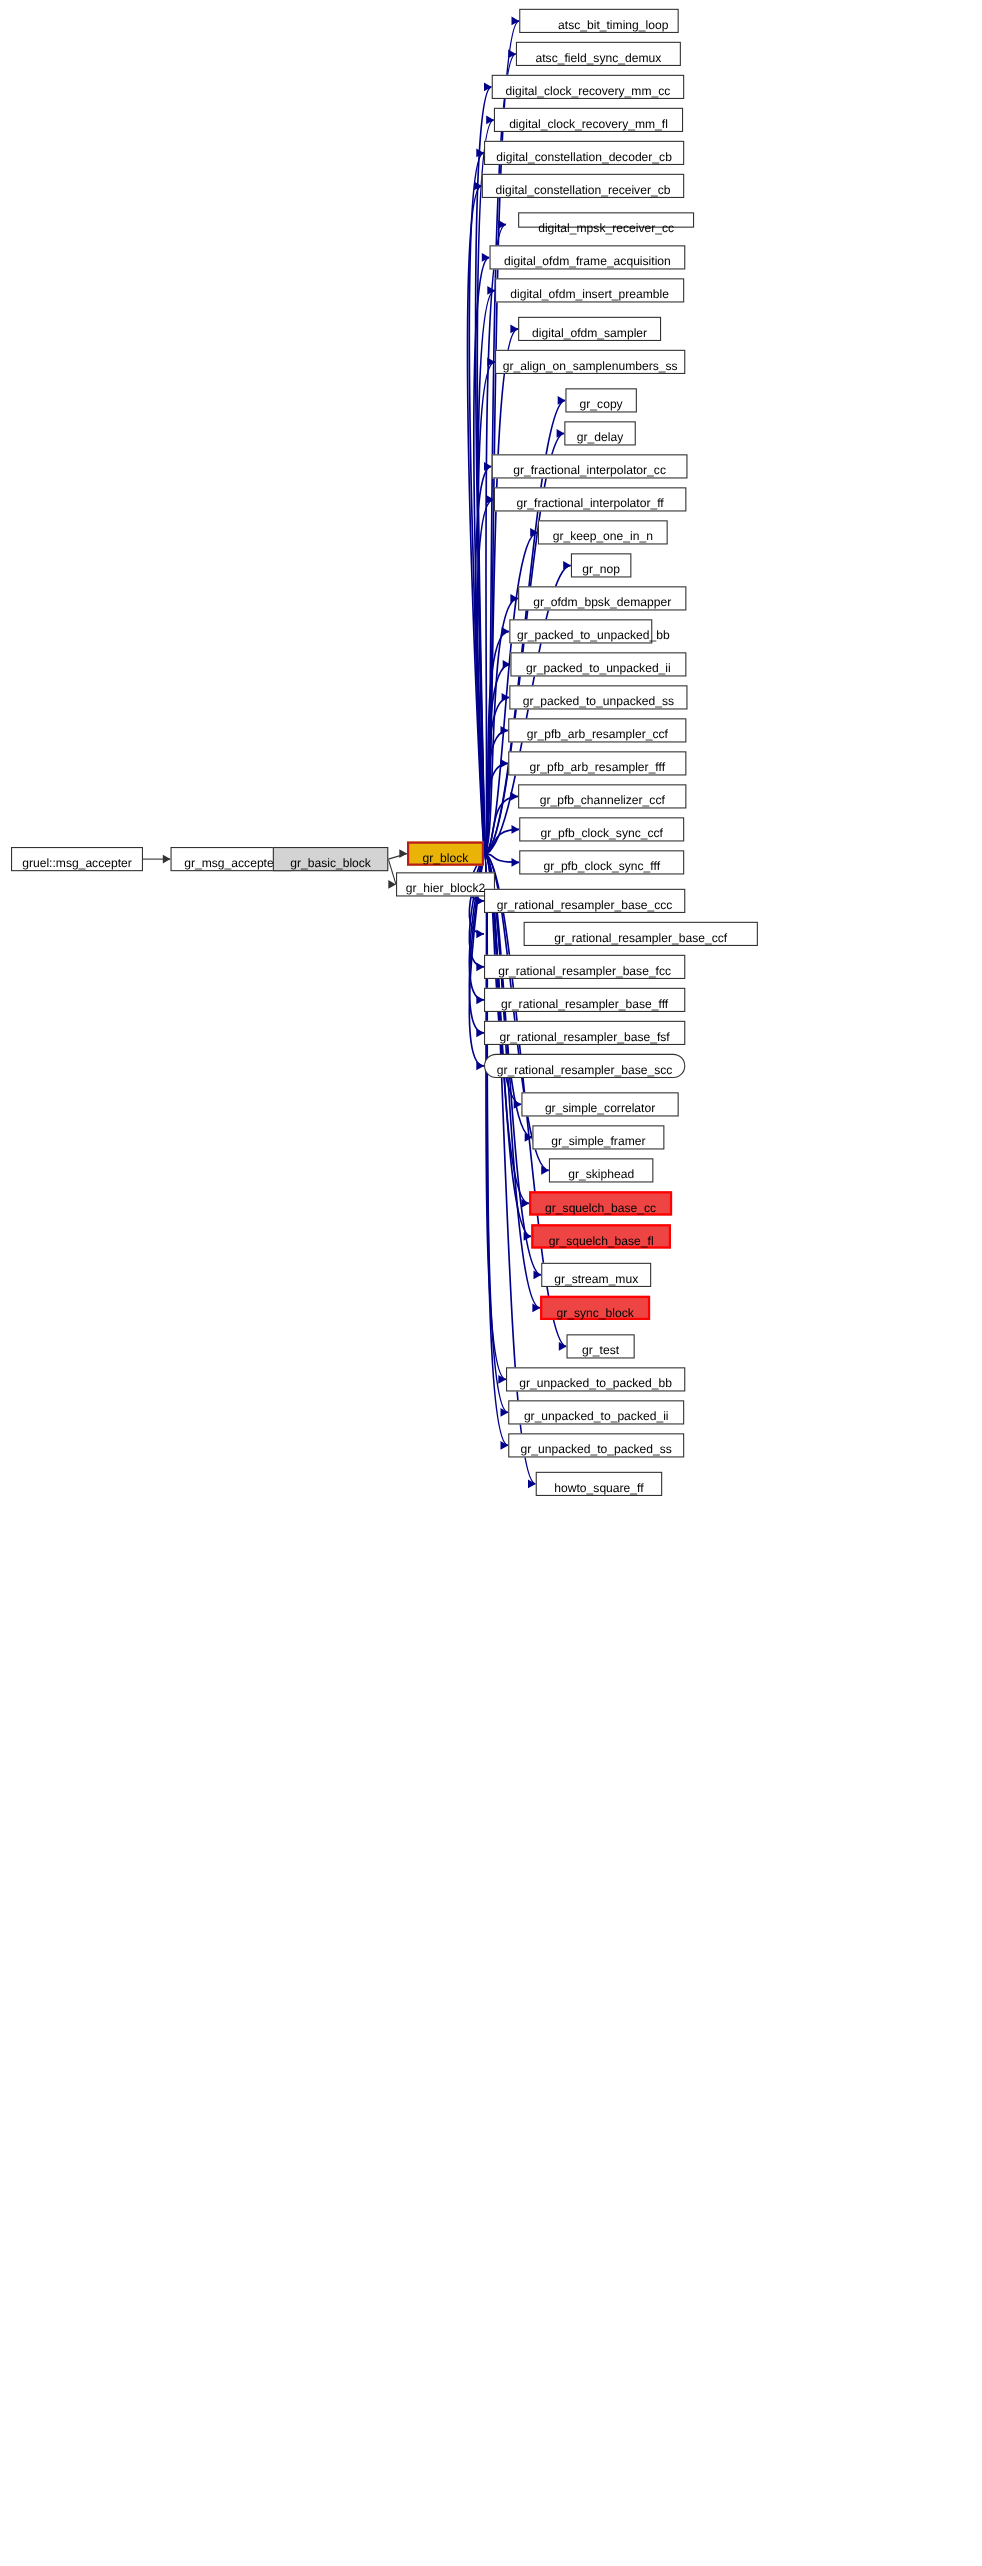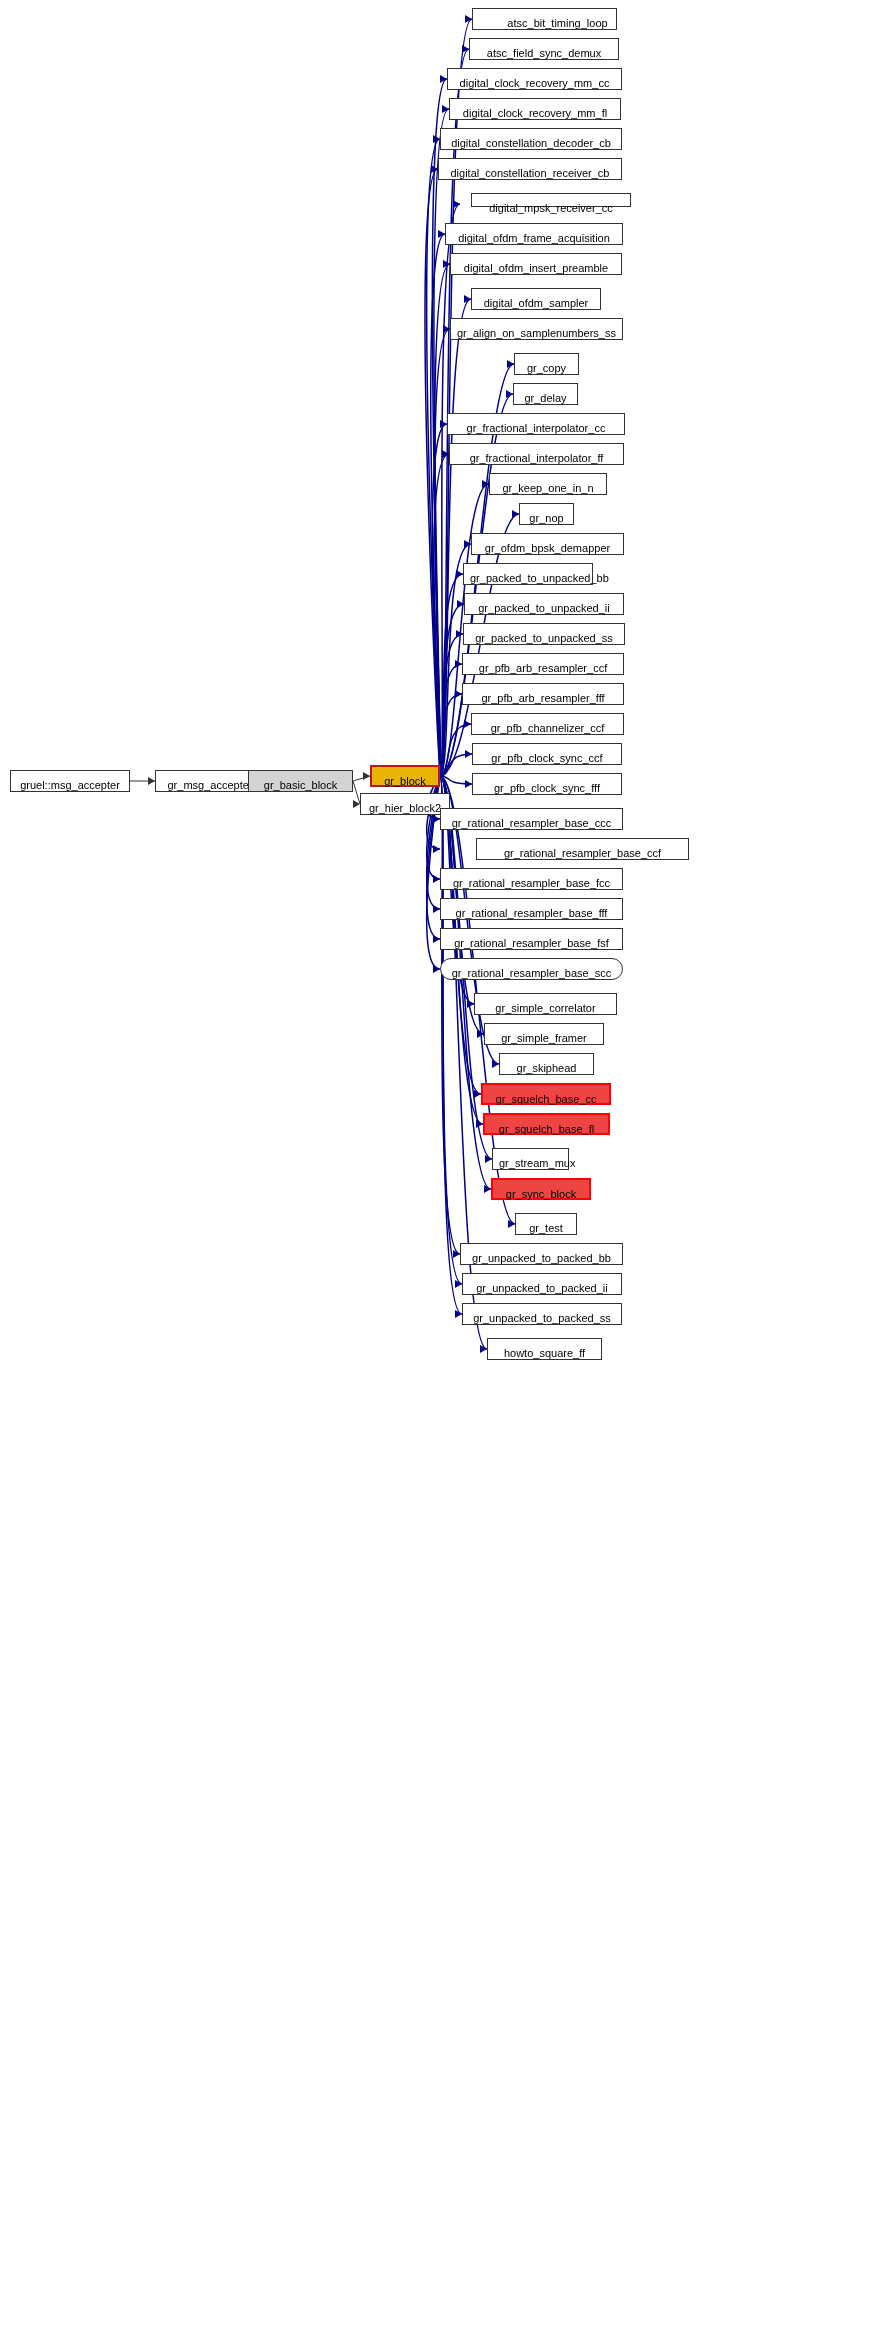--- a/index.html
+++ b/index.html
@@ -183,20 +183,20 @@
     <div class="node " style="left: 436px; top: 838px; width: 213px; height: 22px; line-height: 22px; margin-left: 40px;">gr_rational_resampler_base_ccf</div>
     <div class="node " style="left: 440px; top: 868px; width: 183px; height: 22px; line-height: 22px;">gr_rational_resampler_base_fcc</div>
     <div class="node " style="left: 440px; top: 898px; width: 183px; height: 22px; line-height: 22px;">gr_rational_resampler_base_fff</div>
     <div class="node " style="left: 440px; top: 928px; width: 183px; height: 22px; line-height: 22px;">gr_rational_resampler_base_fsf</div>
     <div class="node " style="left: 440px; top: 958px; width: 183px; height: 22px; line-height: 22px; border-radius: 11px;">gr_rational_resampler_base_scc</div>
     <div class="node " style="left: 474px; top: 993px; width: 143px; height: 22px; line-height: 22px;">gr_simple_correlator</div>
     <div class="node " style="left: 484px; top: 1023px; width: 120px; height: 22px; line-height: 22px;">gr_simple_framer</div>
     <div class="node " style="left: 499px; top: 1053px; width: 95px; height: 22px; line-height: 22px;">gr_skiphead</div>
     <div class="node highlighted" style="left: 481px; top: 1083px; width: 130px; height: 22px; line-height: 22px;">gr_squelch_base_cc</div>
     <div class="node highlighted" style="left: 483px; top: 1113px; width: 127px; height: 22px; line-height: 22px;">gr_squelch_base_fl</div>
-    <div class="node " style="left: 492px; top: 1148px; width: 77px; height: 22px; line-height: 22px;">gr_stream_mux</div>
+    <div class="node " style="left: 492px; top: 1148px; width: 100px; height: 22px; line-height: 22px;">gr_stream_mux</div>
     <div class="node highlighted" style="left: 491px; top: 1178px; width: 100px; height: 22px; line-height: 22px;">gr_sync_block</div>
     <div class="node " style="left: 515px; top: 1213px; width: 62px; height: 22px; line-height: 22px;">gr_test</div>
     <div class="node " style="left: 460px; top: 1243px; width: 163px; height: 22px; line-height: 22px;">gr_unpacked_to_packed_bb</div>
     <div class="node " style="left: 462px; top: 1273px; width: 160px; height: 22px; line-height: 22px;">gr_unpacked_to_packed_ii</div>
     <div class="node " style="left: 462px; top: 1303px; width: 160px; height: 22px; line-height: 22px;">gr_unpacked_to_packed_ss</div>
     <div class="node " style="left: 487px; top: 1338px; width: 115px; height: 22px; line-height: 22px;">howto_square_ff</div>
   </div>
 
 </body></html>

